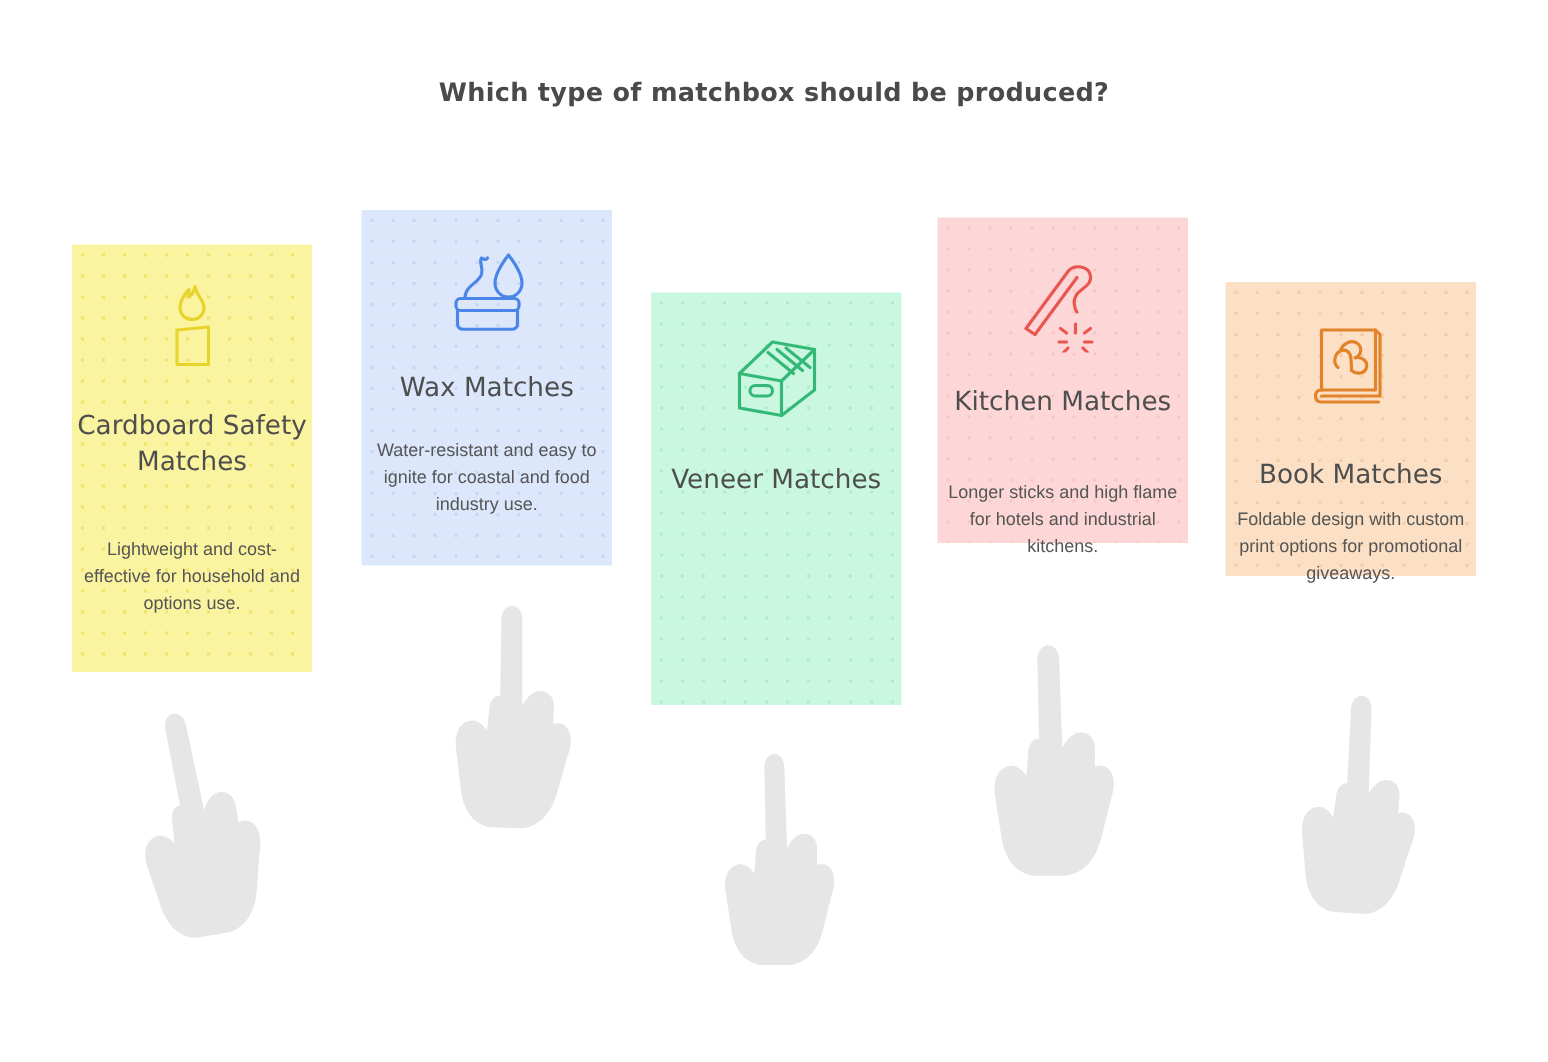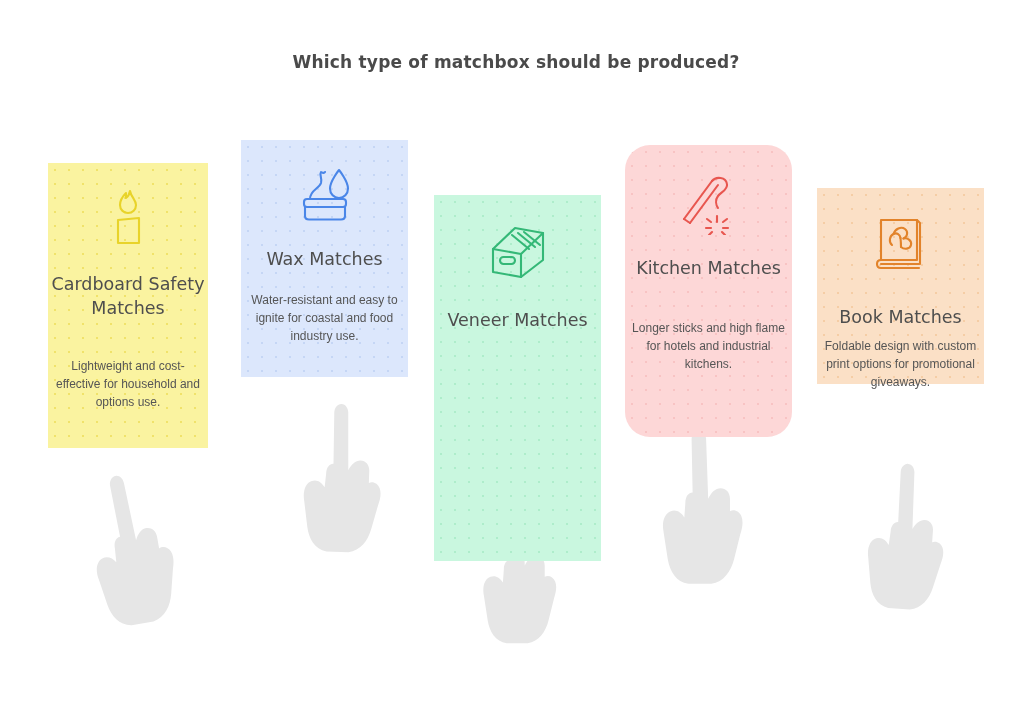--- a/index.html
+++ b/index.html
@@ -111,31 +111,31 @@
         <div class="card-icon" style="position: absolute; left: 0px; right: 0px; top: 22px; text-align: center;"><svg width="66" height="66" viewBox="0 0 66 66" xmlns="http://www.w3.org/2000/svg">
             <path d="M47 8 C47 8 38 19 38 26.5 C38 32 42 36 47 36 C52 36 56 32 56 26.5 C56 19 47 8 47 8 Z" fill="none" stroke="#4a86e8" stroke-width="2.1" stroke-linecap="round" stroke-linejoin="round"></path>
             <path d="M18 37 C18 28 27 27 29 21 C30.5 16 27 13 29 10 C29 10 32 12 33 10" fill="none" stroke="#4a86e8" stroke-width="2.1" stroke-linecap="round" stroke-linejoin="round"></path>
             <path d="M16 37 L48 37" fill="none" stroke="#4a86e8" stroke-width="2.1" stroke-linecap="round" stroke-linejoin="round"></path>
             <rect x="12" y="37" width="42" height="8" rx="3" fill="none" stroke="#4a86e8" stroke-width="2.1" stroke-linecap="round" stroke-linejoin="round"></rect>
             <path d="M13 45 L13 54 C13 56 14.5 57.5 17 57.5 L49 57.5 C51.5 57.5 53 56 53 54 L53 45" fill="none" stroke="#4a86e8" stroke-width="2.1" stroke-linecap="round" stroke-linejoin="round"></path>
           </svg></div>
         <div class="card-title" style="position: absolute; left: 0px; right: 0px; top: 108px;">Wax Matches</div>
         <div class="card-desc" style="position: absolute; left: 0px; right: 0px; top: 152px;">Water-resistant and easy to ignite for coastal and food industry use.</div>
       </div>
-      <div class="card" style="left: 434px; top: 195px; width: 167px; height: 366px; background-color: rgb(201, 247, 223); background-image: radial-gradient(rgb(174, 237, 203) 1.1px, transparent 1.2px);">
+      <div class="card" style="left: 434px; top: 195px; width: 167px; height: 275px; background-color: rgb(201, 247, 223); background-image: radial-gradient(rgb(174, 237, 203) 1.1px, transparent 1.2px);">
         <div class="card-icon" style="position: absolute; left: 0px; right: 0px; top: 24px; text-align: center;"><svg width="66" height="66" viewBox="0 0 66 66" xmlns="http://www.w3.org/2000/svg">
             <path d="M8 30 L30 9 L58 14 L58 41 L36 58 L8 53 Z" fill="none" stroke="#34b877" stroke-width="2.1" stroke-linecap="round" stroke-linejoin="round"></path>
             <path d="M8 30 L36 35 L58 14" fill="none" stroke="#34b877" stroke-width="2.1" stroke-linecap="round" stroke-linejoin="round"></path>
             <path d="M36 35 L36 58" fill="none" stroke="#34b877" stroke-width="2.1" stroke-linecap="round" stroke-linejoin="round"></path>
             <path d="M27 16 L44 30 M33 14 L50 28 M39 13 L55 26" fill="none" stroke="#34b877" stroke-width="2.1" stroke-linecap="round" stroke-linejoin="round"></path>
             <rect x="15" y="38" width="15" height="7" rx="3.5" fill="none" stroke="#34b877" stroke-width="2.1" stroke-linecap="round" stroke-linejoin="round"></rect>
           </svg></div>
         <div class="card-title" style="position: absolute; left: 0px; right: 0px; top: 114px;">Veneer Matches</div>
       </div>
-      <div class="card" style="left: 625px; top: 145px; width: 167px; height: 292px; background-color: rgb(253, 215, 215); background-image: radial-gradient(rgb(248, 195, 195) 1.1px, transparent 1.2px); border-radius: 25px;">
+      <div class="card" style="left: 625px; top: 145px; width: 167px; height: 217px; background-color: rgb(253, 215, 215); background-image: radial-gradient(rgb(248, 195, 195) 1.1px, transparent 1.2px);">
         <div class="card-icon" style="position: absolute; left: 0px; right: 0px; top: 24px; text-align: center;"><svg width="66" height="66" viewBox="0 0 66 66" xmlns="http://www.w3.org/2000/svg">
             <path d="M8 50 L36 12" fill="none" stroke="#e8564f" stroke-width="2.1" stroke-linecap="round" stroke-linejoin="round"></path>
             <path d="M14 54 L42 16" fill="none" stroke="#e8564f" stroke-width="2.1" stroke-linecap="round" stroke-linejoin="round"></path>
             <path d="M8 50 L14 54" fill="none" stroke="#e8564f" stroke-width="2.1" stroke-linecap="round" stroke-linejoin="round"></path>
             <path d="M36 12 C40 7 50 8 51 15 C52 21 45 23 42 27 C39 31 40 36 42 39" fill="none" stroke="#e8564f" stroke-width="2.1" stroke-linecap="round" stroke-linejoin="round"></path>
             <g stroke="#e8564f" stroke-width="2.1" stroke-linecap="round">
               <path d="M41 47 L41 53"></path>
               <path d="M31 50 L35 53"></path>
               <path d="M51 50 L47 53"></path>
               <path d="M30 59 L35 59"></path>

